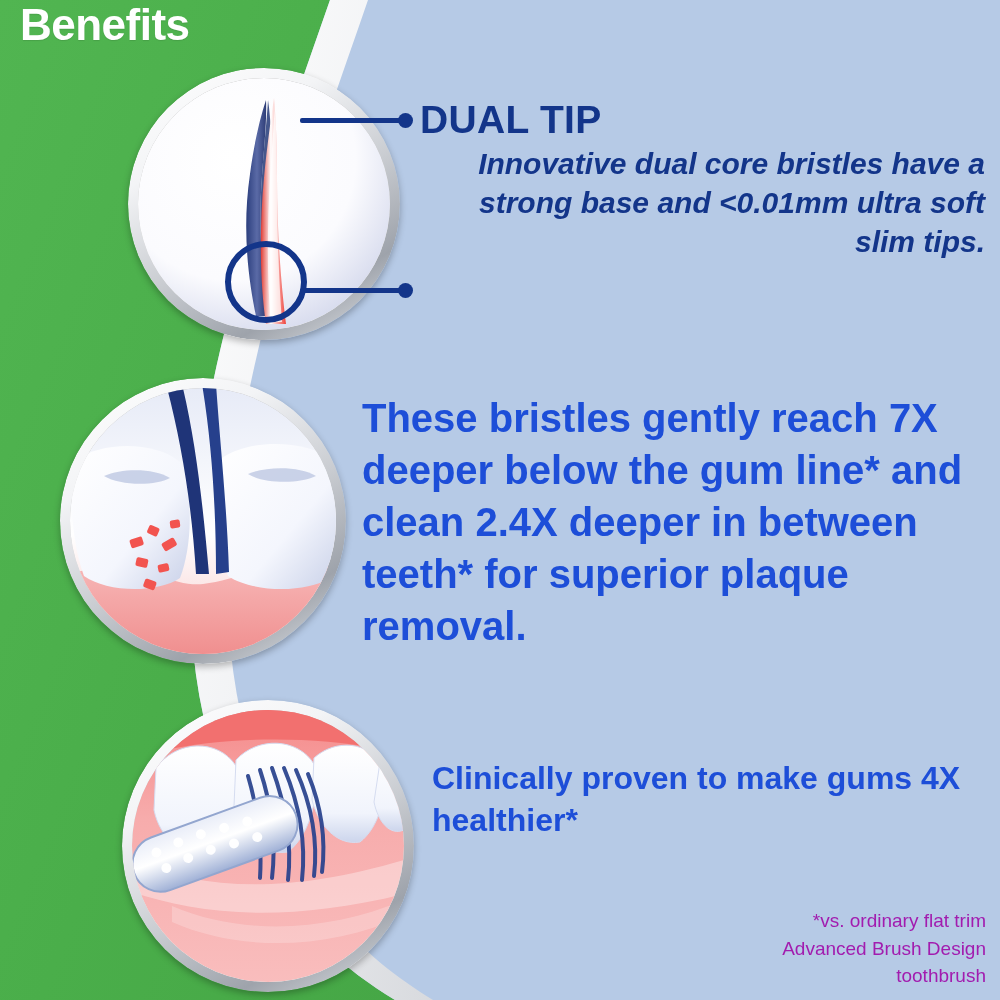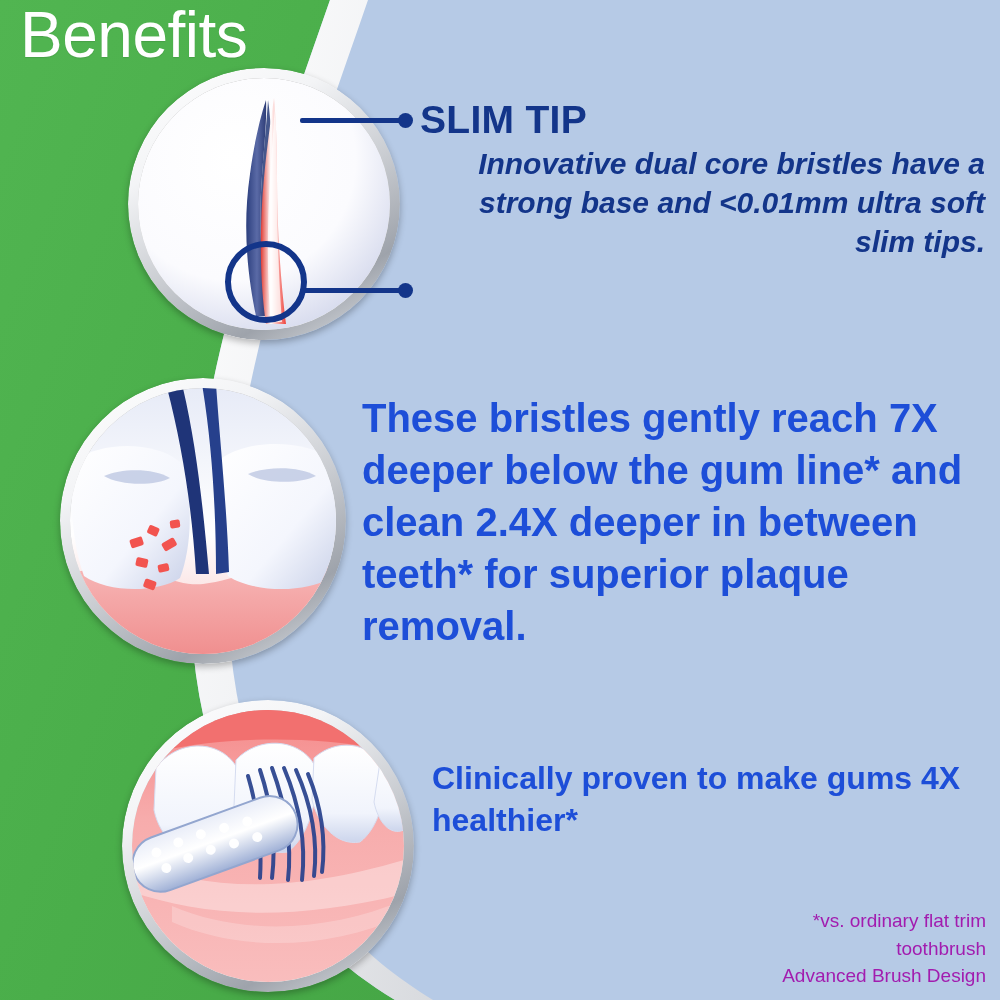--- a/index.html
+++ b/index.html
@@ -10,21 +10,21 @@
   }
   
   .bg-blue{position:absolute;inset:0;background:#b6cae6;}
   .bg-green{
     position:absolute;left:0;top:0;width:1000px;height:1000px;
   }
   .bg-green svg{display:block;}
   
   .title{
     position:absolute;left:20px;top:2px;
-    font-size:64px;font-weight:normal;color:#ffffff;
+    font-size:44px;font-weight:bold;color:#ffffff;
     letter-spacing:-0.5px;line-height:1.05;
     text-shadow:0 1px 1px rgba(0,0,0,.10);
   }
   
   .circle{
     position:absolute;border-radius:50%;overflow:hidden;
     box-shadow:0 3px 7px rgba(0,0,0,.28);
   }
   .circle .rim{
     position:absolute;inset:0;border-radius:50%;
@@ -132,21 +132,21 @@
       </svg>
     </div>
   </div>
 
   <div class="leader" style="left:300px;top:118px;width:108px;"></div>
   <div class="leader-dot" style="left:398px;top:113px;"></div>
 
   <div class="leader" style="left:300px;top:288px;width:108px;"></div>
   <div class="leader-dot" style="left:398px;top:283px;"></div>
 
-  <div class="callout-head" id="slim-tip-head">SLIM TIP</div>
+  <div class="callout-head" id="slim-tip-head">DUAL TIP</div>
   <div class="callout-body">Innovative dual core bristles have a strong base and &lt;0.01mm ultra soft slim tips.</div>
 
   <div class="circle" id="circle2">
     <div class="rim"></div>
     <div class="inner">
       <svg viewBox="0 0 266 266" aria-hidden="true">
         <defs>
           <linearGradient id="c2bg" x1="0" y1="0" x2="0" y2="1">
             <stop offset="0%" stop-color="#e7ebf7"></stop>
             <stop offset="55%" stop-color="#ffffff"></stop>
@@ -253,17 +253,17 @@
       </svg>
     </div>
   </div>
 
   <div class="block-text" id="mid-text">These bristles gently reach 7X deeper below the gum line* and clean 2.4X deeper in between teeth* for superior plaque removal.</div>
 
   <div class="block-text" id="bottom-text">Clinically proven to make gums 4X healthier*</div>
 
   <div class="footnote">
     <div>*vs. ordinary flat trim</div>
+    <div>Advanced Brush Design</div>
     <div>toothbrush</div>
-    <div>Advanced Brush Design</div>
   </div>
 
 </div>
 
 </body></html>

